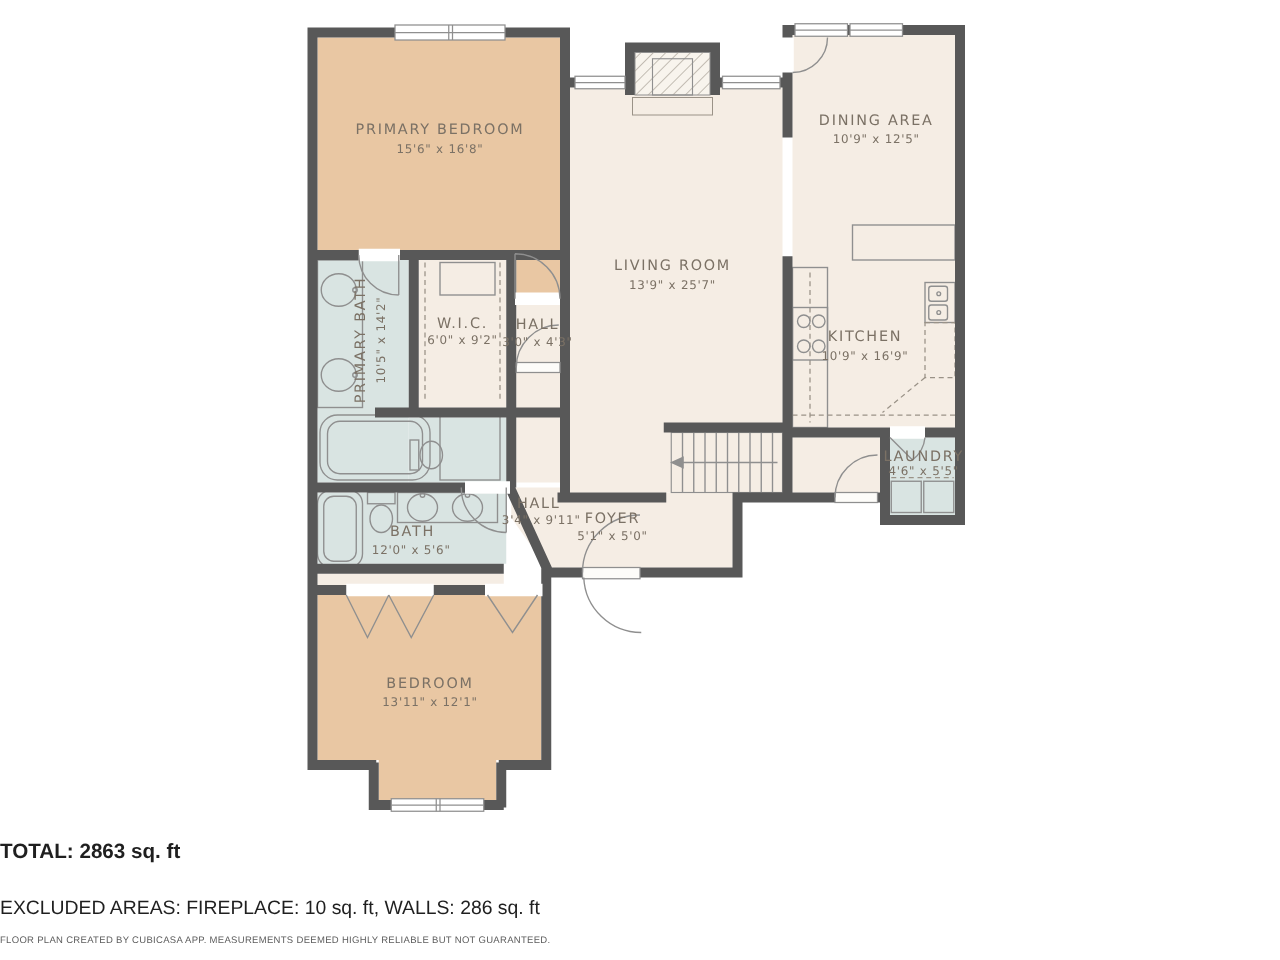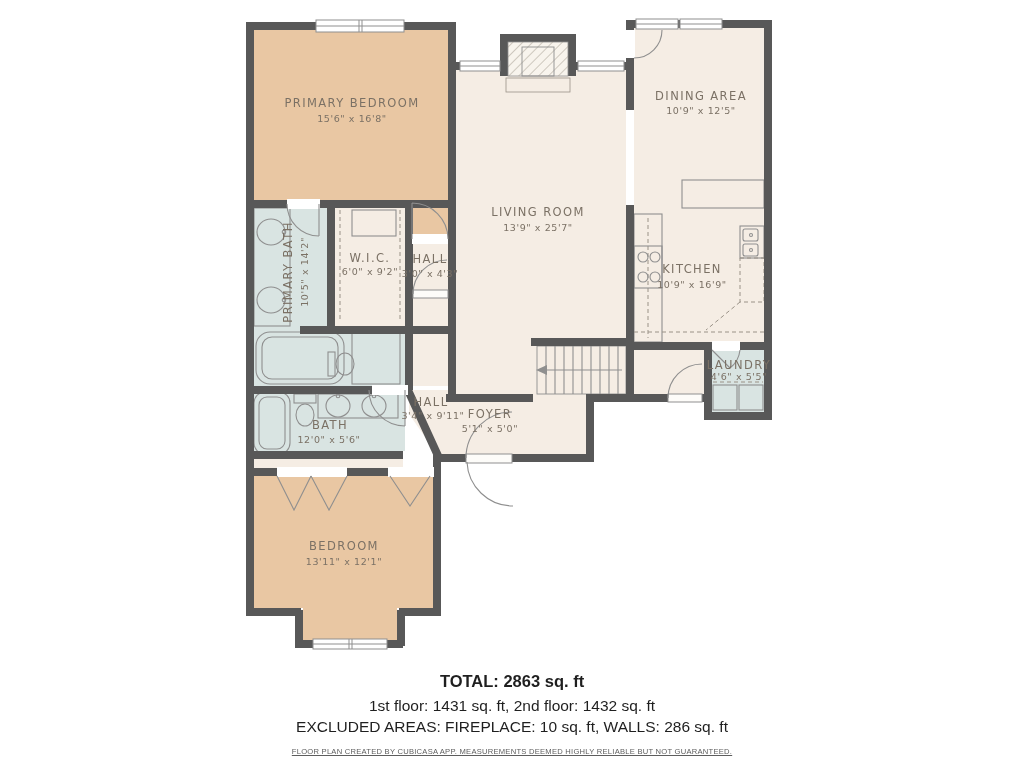--- a/index.html
+++ b/index.html
@@ -16,25 +16,25 @@
   .gap{fill:#ffffff;stroke:none;}
   .gapleaf{fill:#fdfcf9;stroke:#8f8f8f;stroke-width:1;}
   .win{fill:#ffffff;stroke:#8f8f8f;stroke-width:1;}
   .winline{stroke:#8f8f8f;stroke-width:1;fill:none;}
   .arc{stroke:#8f8f8f;stroke-width:1.1;fill:none;}
   .lbl{font-family:"DejaVu Sans","Liberation Sans",sans-serif;font-size:11.5px;letter-spacing:1.4px;
        fill:#7b7165;text-anchor:middle;}
   .dims{font-family:"DejaVu Sans","Liberation Sans",sans-serif;font-size:9.5px;letter-spacing:.6px;
         fill:#7b7165;text-anchor:middle;}
   
-  .footer{position:absolute;left:0;width:100%;text-align:center;color:#1f1f1f;}
+  .footer{position:absolute;left:0;width:100%;text-align:left;color:#1f1f1f;}
   .f-total{top:672px;font-size:16.5px;font-weight:bold;}
   .f-floors{top:697px;font-size:15.5px;}
   .f-excluded{top:718px;font-size:15.5px;}
-  .f-disclaimer{top:747px;font-size:7.6px;color:#5d5d5d;letter-spacing:.25px;text-decoration:underline;}
+  .f-disclaimer{top:747px;font-size:7.6px;color:#5d5d5d;letter-spacing:.25px;}
 </style>
 </head>
 <body>
 
 <div class="canvas">
 
 <svg width="1024" height="768" viewBox="0 0 1024 768">
   <defs>
     <pattern id="hatch" width="7" height="7" patternTransform="rotate(45)" patternUnits="userSpaceOnUse">
       <line x1="0" y1="0" x2="0" y2="7" stroke="#a39b8f" stroke-width="1"></line>
@@ -244,17 +244,16 @@
 
     <text class="lbl" x="330" y="429">BATH</text>
     <text class="dims" x="329" y="443">12'0" x 5'6"</text>
 
     <text class="lbl" x="344" y="550">BEDROOM</text>
     <text class="dims" x="344" y="565">13'11" x 12'1"</text>
   </g>
 </svg>
 
 <div class="footer f-total">TOTAL: 2863 sq. ft</div>
-<div class="footer f-floors">1st floor: 1431 sq. ft, 2nd floor: 1432 sq. ft</div>
 <div class="footer f-excluded">EXCLUDED AREAS: FIREPLACE: 10 sq. ft, WALLS: 286 sq. ft</div>
 <div class="footer f-disclaimer">FLOOR PLAN CREATED BY CUBICASA APP. MEASUREMENTS DEEMED HIGHLY RELIABLE BUT NOT GUARANTEED.</div>
 
 </div>
 
 </body></html>

